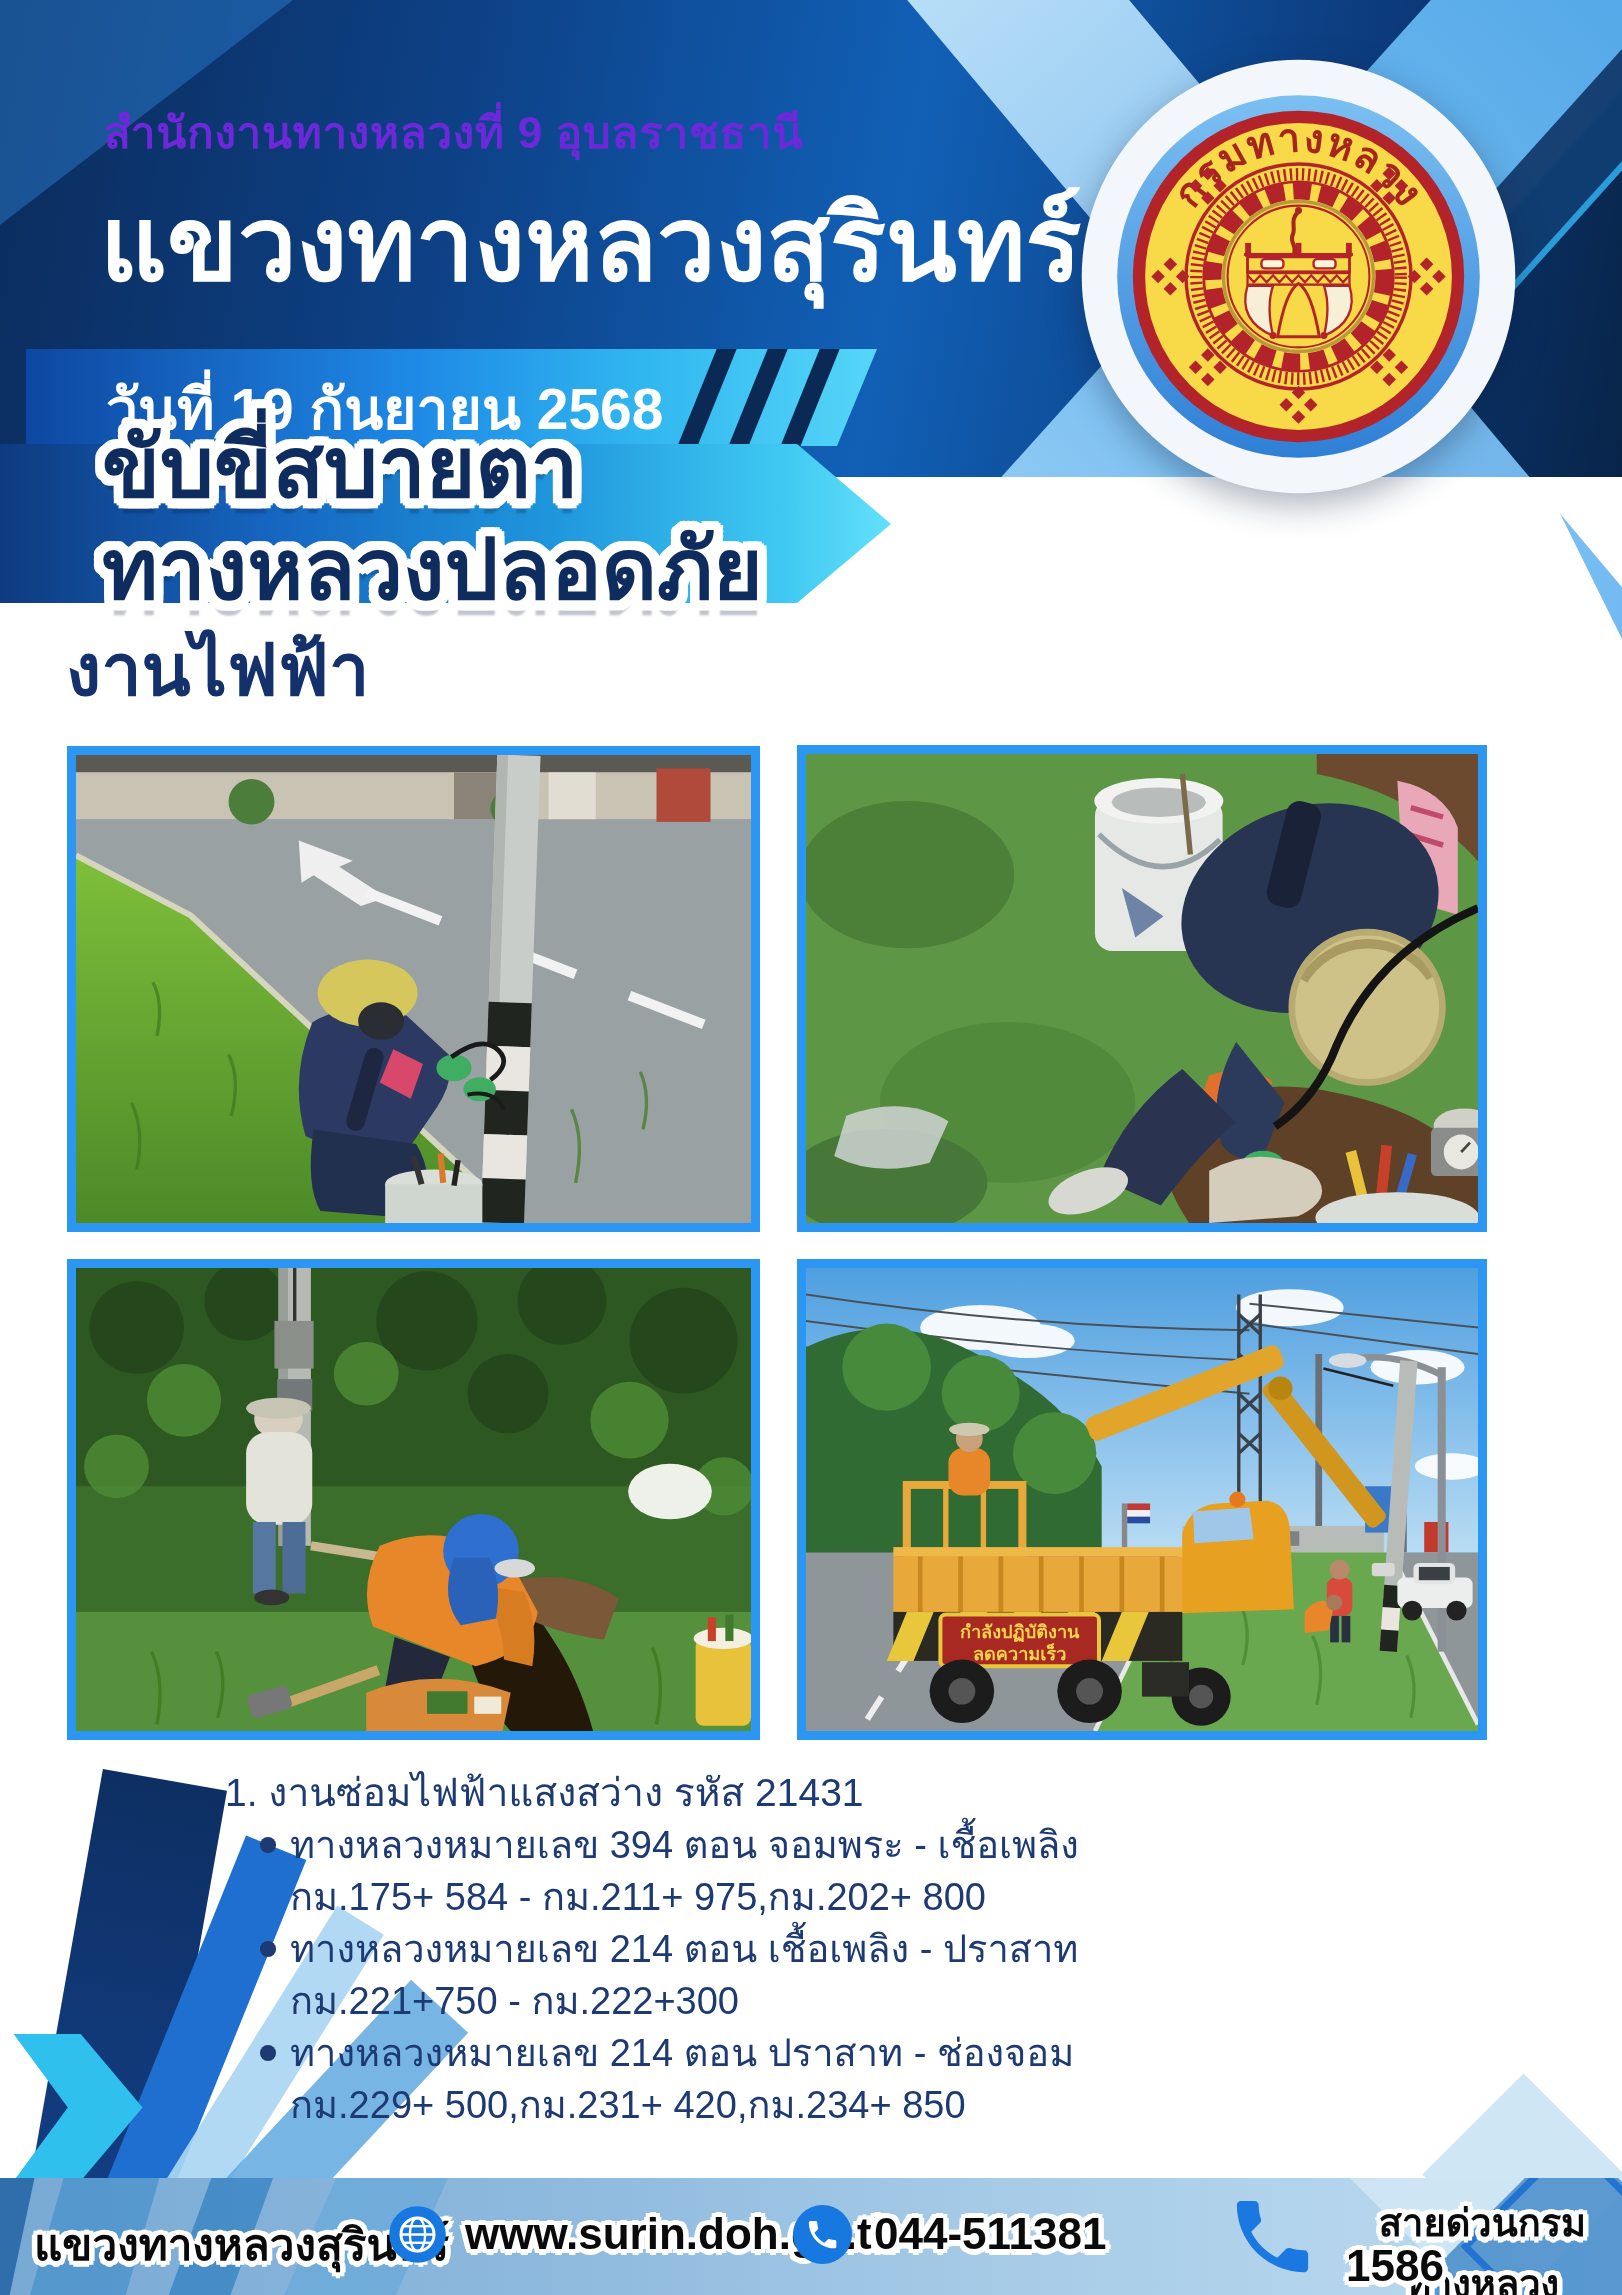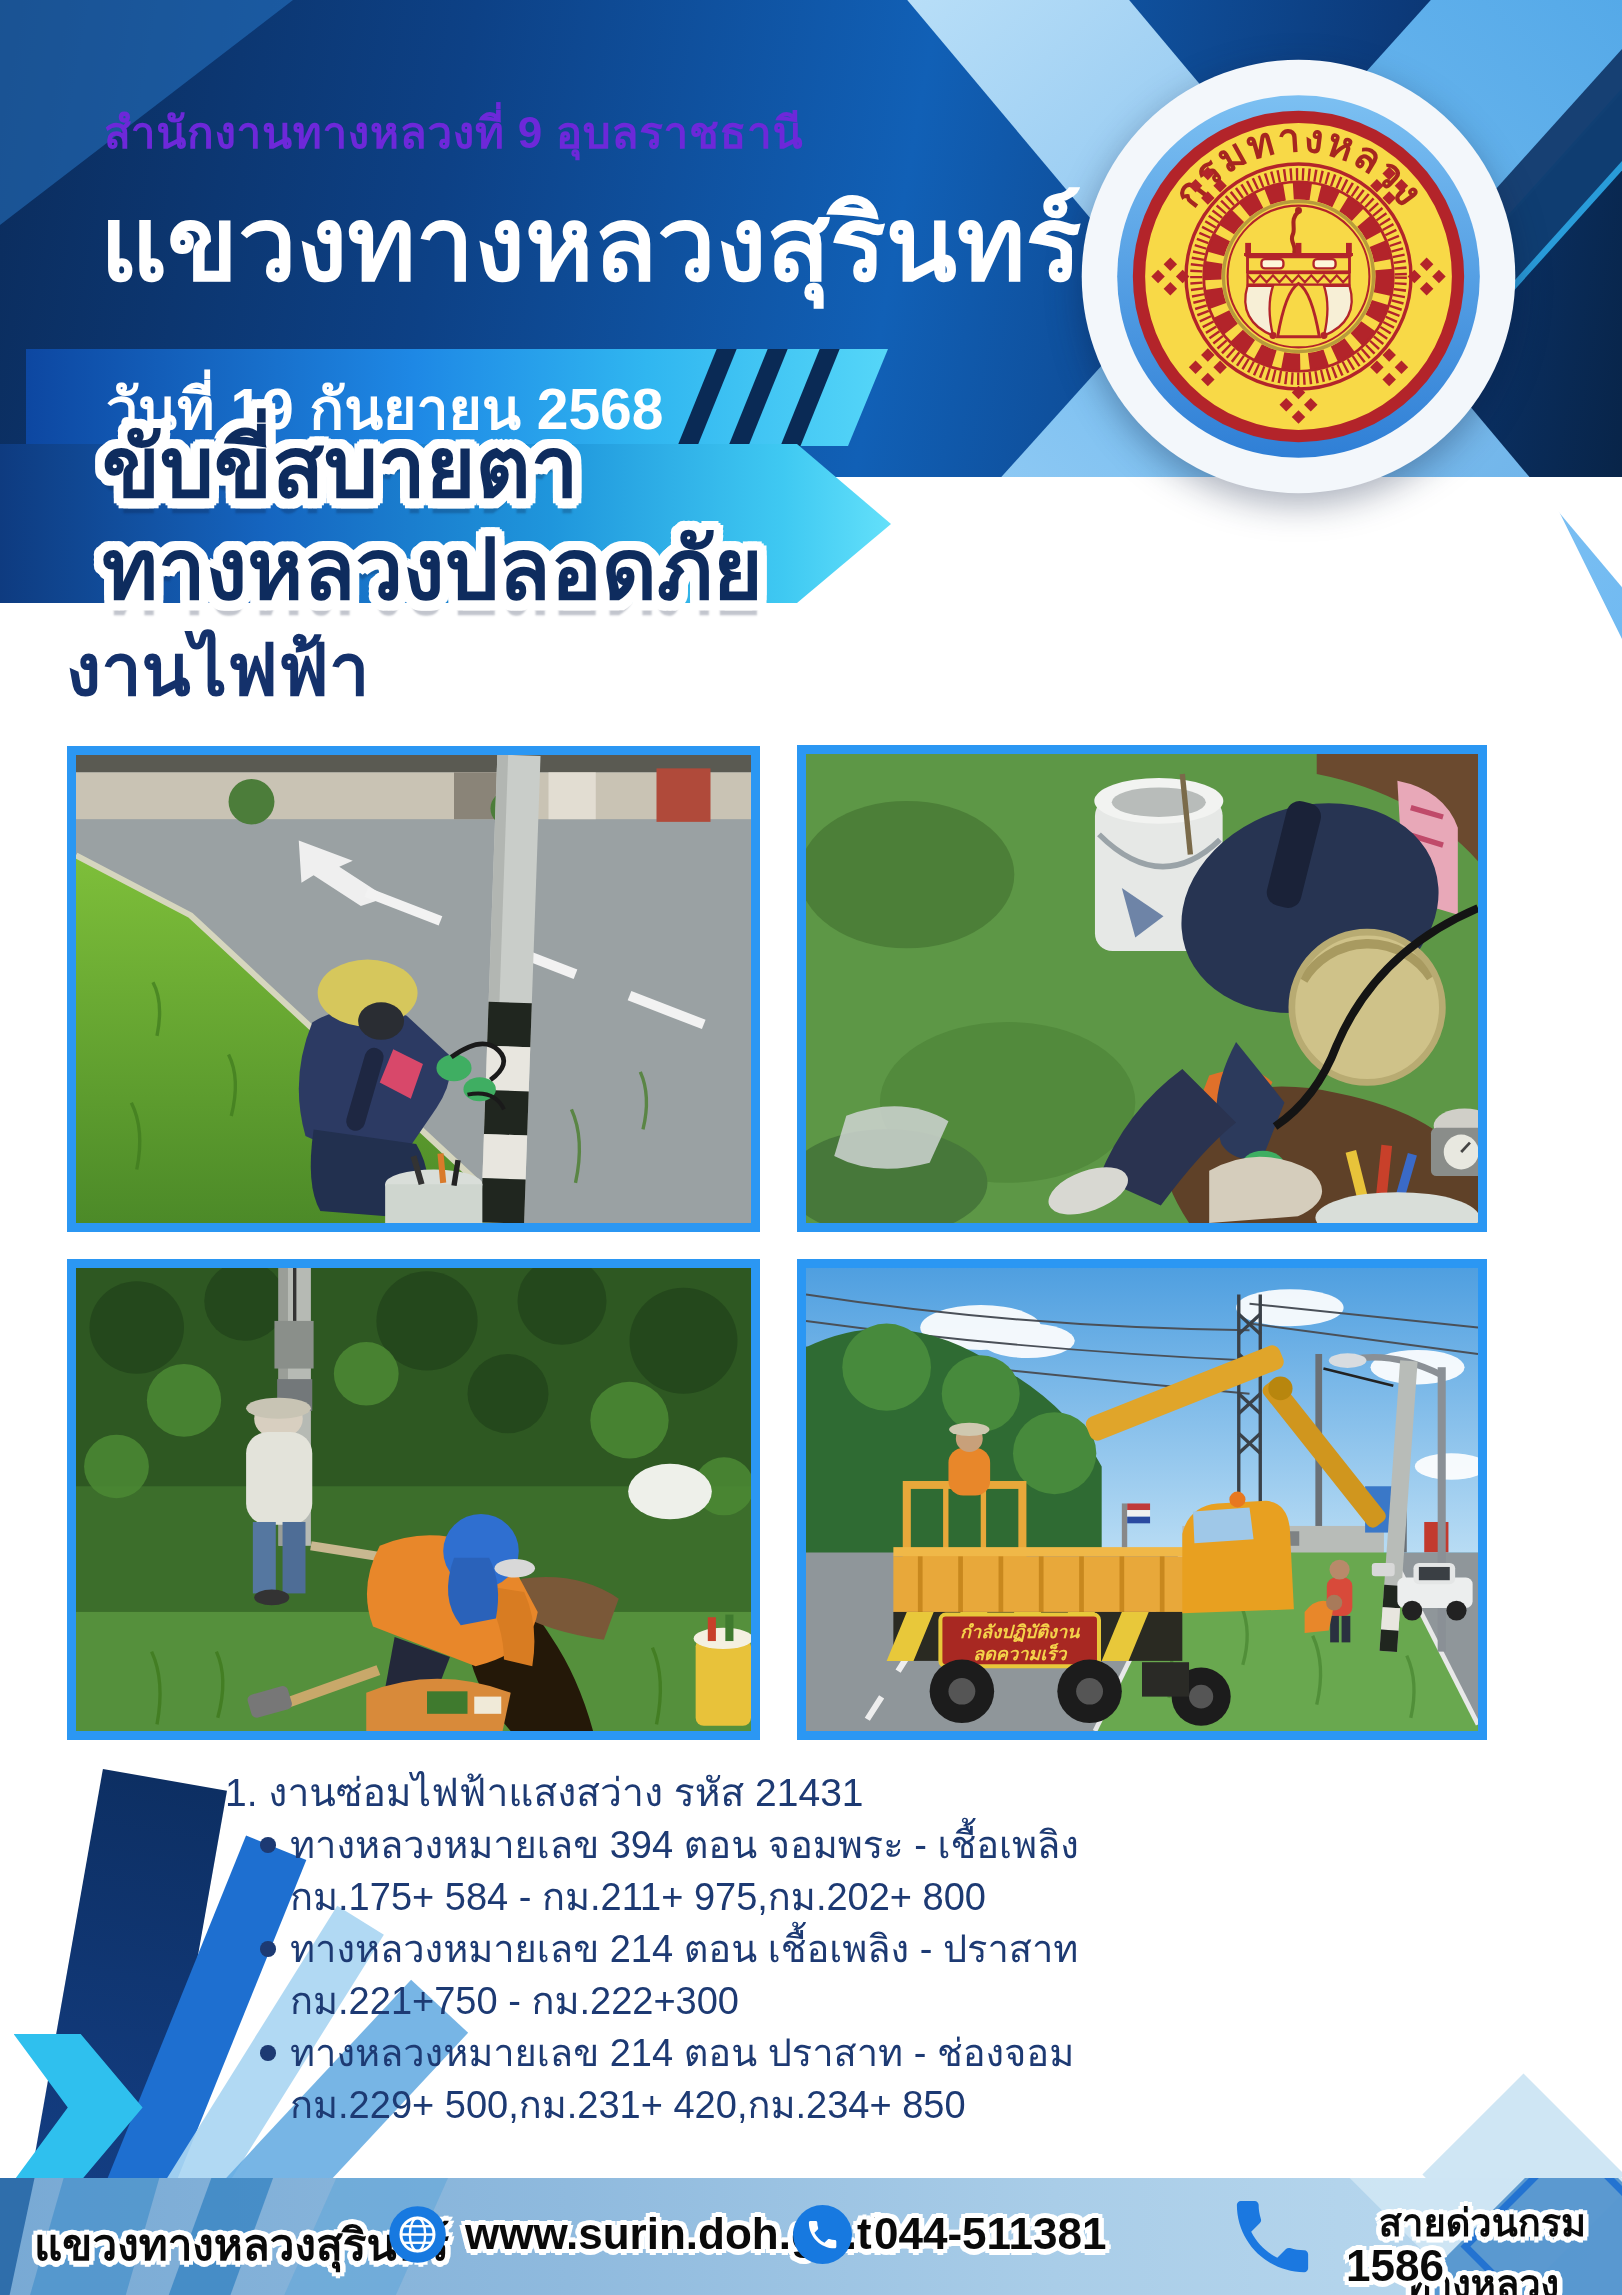--- a/index.html
+++ b/index.html
@@ -26,42 +26,42 @@
   .logo-svg{position:absolute;left:1079px;top:57px;width:439px;height:439px;
     filter:drop-shadow(0 11px 17.7px rgba(8,25,60,.35));}
 
   .hdr-office{position:absolute;left:104px;top:97px;font-size:44px;font-weight:600;
     color:#6d28d9;letter-spacing:0.7px;}
   .hdr-district{position:absolute;left:100px;top:161px;font-size:104px;font-weight:800;
     color:#ffffff;letter-spacing:0px;}
 
   .date-band{position:absolute;left:26px;top:349px;width:851px;height:97px;
     background:linear-gradient(90deg,#0d47a1 0%,#1e88e5 45%,#30b6f0 72%,#55d6f8 100%);
-    clip-path:polygon(0 0,100% 0,calc(100% - 40px) 100%,0 100%);padding-left:11px;}
+    clip-path:polygon(0 0,100% 0,calc(100% - 40px) 100%,0 100%);}
   .date-text{position:absolute;left:80px;top:15px;font-size:57px;font-weight:700;color:#ffffff;}
   .slash{position:absolute;top:-8.2px;bottom:-8.2px;width:20.4px;background:#0a2a55;
     transform:skewX(-22deg);}
   .slash.s1{left:671px}.slash.s2{left:722px}.slash.s3{left:774px}
 
   .tag-banner{position:absolute;left:0;top:444px;width:891px;height:159px;
     background:linear-gradient(90deg,#0e3b80 0%,#1565c0 30%,#1f96dc 62%,#3fc9f2 88%,#63e0fa 100%);
     clip-path:polygon(0 0,797px 0,891px 80px,797px 159px,0 159px);}
   .tagline{position:absolute;left:102px;top:417px;font-size:85px;font-weight:800;
     line-height:1.2;color:#0e2c5e;
     text-shadow:9.5px 0 0 #fff,-9.5px 0 0 #fff,0 9.5px 0 #fff,0 -9.5px 0 #fff,
       6.8px 6.8px 0 #fff,-6.8px 6.8px 0 #fff,6.8px -6.8px 0 #fff,-6.8px -6.8px 0 #fff,
       9.5px 4.8px 0 #fff,-9.5px 4.8px 0 #fff,9.5px -4.8px 0 #fff,-9.5px -4.8px 0 #fff,
       4.8px 9.5px 0 #fff,-4.8px 9.5px 0 #fff,4.8px -9.5px 0 #fff,-4.8px -9.5px 0 #fff,
       0 15px 2px rgba(10,25,55,.25);}
 
   
   .section-title{position:absolute;left:66px;top:612px;font-size:72px;font-weight:800;
     color:#14316b;z-index:2;}
 
-  .photo{position:absolute;border:9.5px solid #2b97f3;box-sizing:border-box;background:#7dd3fc;z-index:2;font-style:italic;}
+  .photo{position:absolute;border:9.5px solid #2b97f3;box-sizing:border-box;background:#7dd3fc;z-index:2;}
   .photo svg{display:block;width:100%;height:100%;}
   .photo.p1{left:67px;top:746px;width:693px;height:486px;}
   .photo.p2{left:797px;top:745px;width:690px;height:487px;}
   .photo.p3{left:67px;top:1259px;width:693px;height:481px;}
   .photo.p4{left:797px;top:1259px;width:690px;height:481px;}
 
   .worklist{position:absolute;left:225px;top:1767px;width:1036px;z-index:2;
     color:#1d3a73;font-weight:400;}
   .wl-title{font-size:39px;line-height:52px;}
   .wl-row{position:relative;padding-left:65px;font-size:38px;line-height:52px;}

